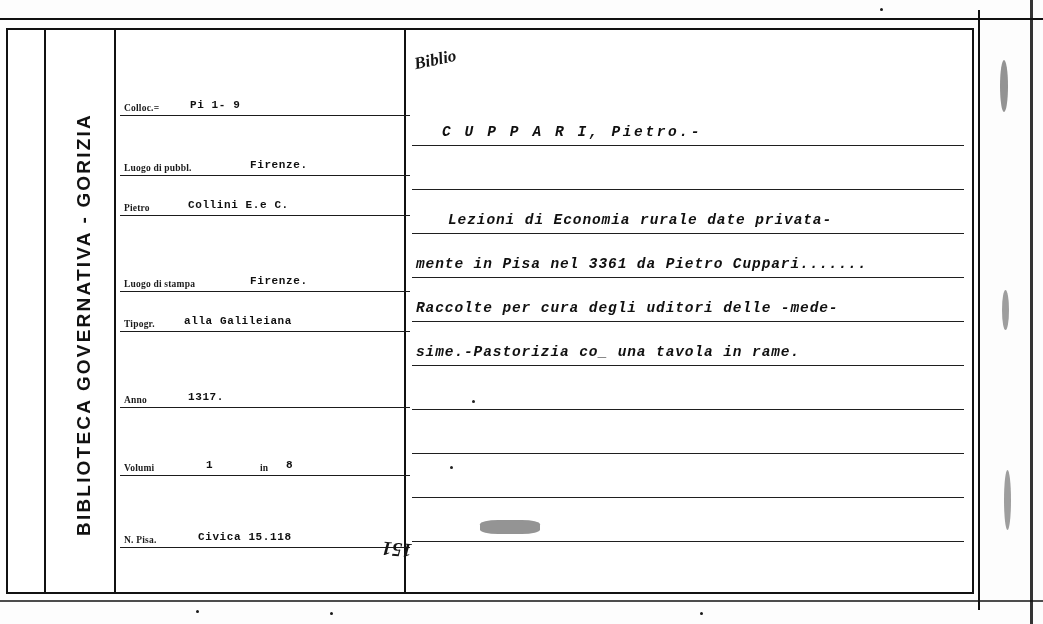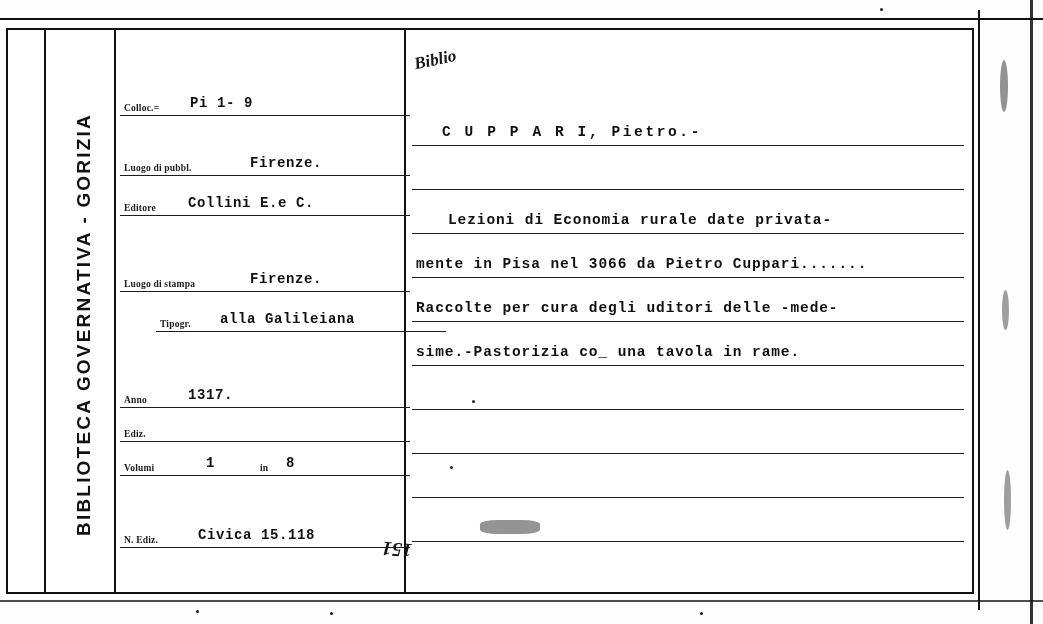--- a/index.html
+++ b/index.html
@@ -94,34 +94,35 @@
     font-weight: bold;
     font-family: "Liberation Serif", serif;
     color: #1b1b1b;
     letter-spacing: 0.2px;
     white-space: nowrap;
   }
   .field-value {
     position: absolute;
     bottom: 4px;
     font-family: "Liberation Mono", monospace;
-    font-size: 14px;
+    font-size: 11px;
     font-weight: bold;
     color: #101010;
     letter-spacing: 0.6px;
     white-space: nowrap;
   }
 
   
   #right-col {
     position: absolute;
     left: 404px;
     top: 0;
     right: 8px;
     height: 100%;
+    font-style: italic;
   }
   .desc-line {
     position: absolute;
     left: 0;
     right: 0;
     height: 44px;
     border-bottom: 1.5px solid #1f1f1f;
     box-sizing: border-box;
   }
   .desc-text {
@@ -200,54 +201,50 @@
         <span class="field-value" style="left:70px;">Pi    1- 9</span>
       </div>
       <div class="hand" style="left:294px;top:20px;font-size:17px;transform:rotate(-12deg);">Biblio</div>
 
       <div class="field-row" style="top:116px;">
         <span class="field-label">Luogo di pubbl.</span>
         <span class="field-value" style="left:130px;">Firenze.</span>
       </div>
 
       <div class="field-row" style="top:156px;">
-        <span class="field-label">Editore</span>
+        <span class="field-label">Pietro</span>
         <span class="field-value" style="left:68px;">Collini E.e C.</span>
       </div>
 
       <div class="field-row" style="top:232px;">
         <span class="field-label">Luogo di stampa</span>
         <span class="field-value" style="left:130px;">Firenze.</span>
       </div>
 
-      <div class="field-row" style="top:272px;margin-left:36px;">
+      <div class="field-row" style="top:272px;">
         <span class="field-label">Tipogr.</span>
         <span class="field-value" style="left:64px;">alla Galileiana</span>
       </div>
 
       <div class="field-row" style="top:348px;">
         <span class="field-label">Anno</span>
         <span class="field-value" style="left:68px;">1317.</span>
       </div>
 
-      <div class="field-row" style="top:382px;">
-        <span class="field-label">Ediz.</span>
-        <span class="field-value" style="left:68px;"></span>
-      </div>
 
       <div class="field-row" style="top:416px;">
         <span class="field-label">Volumi</span>
         <span class="field-value" style="left:86px;">1</span>
         <span class="field-label" style="left:140px;">in</span>
         <span class="field-value" style="left:166px;">8</span>
       </div>
 
 
       <div class="field-row" style="top:488px;">
-        <span class="field-label">N. Ediz.</span>
+        <span class="field-label">N. Pisa.</span>
         <span class="field-value" style="left:78px;text-align:right;">Civica 15.118</span>
       </div>
 
       <div class="hand" style="left:262px;top:508px;font-size:20px;transform:rotate(185deg);">151</div>
     </div>
 
     <div id="right-col">
 
       <div class="desc-line" style="top:72px;">
         <span class="desc-text heading">C U P P A R I, Pietro.-</span>
@@ -255,21 +252,21 @@
 
       <div class="desc-line" style="top:116px;">
         <span class="desc-text"></span>
       </div>
 
       <div class="desc-line" style="top:160px;">
         <span class="desc-text" style="left:36px;text-align:right;">Lezioni di Economia rurale date privata-</span>
       </div>
 
       <div class="desc-line" style="top:204px;">
-        <span class="desc-text" style="left:4px;">mente in Pisa nel 3066 da Pietro Cuppari.......</span>
+        <span class="desc-text" style="left:4px;">mente in Pisa nel 3361 da Pietro Cuppari.......</span>
       </div>
 
       <div class="desc-line" style="top:248px;">
         <span class="desc-text" style="left:4px;">Raccolte per cura degli uditori delle -mede-</span>
       </div>
 
       <div class="desc-line" style="top:292px;">
         <span class="desc-text" style="left:4px;">sime.-Pastorizia co_ una tavola in rame.</span>
       </div>
 

